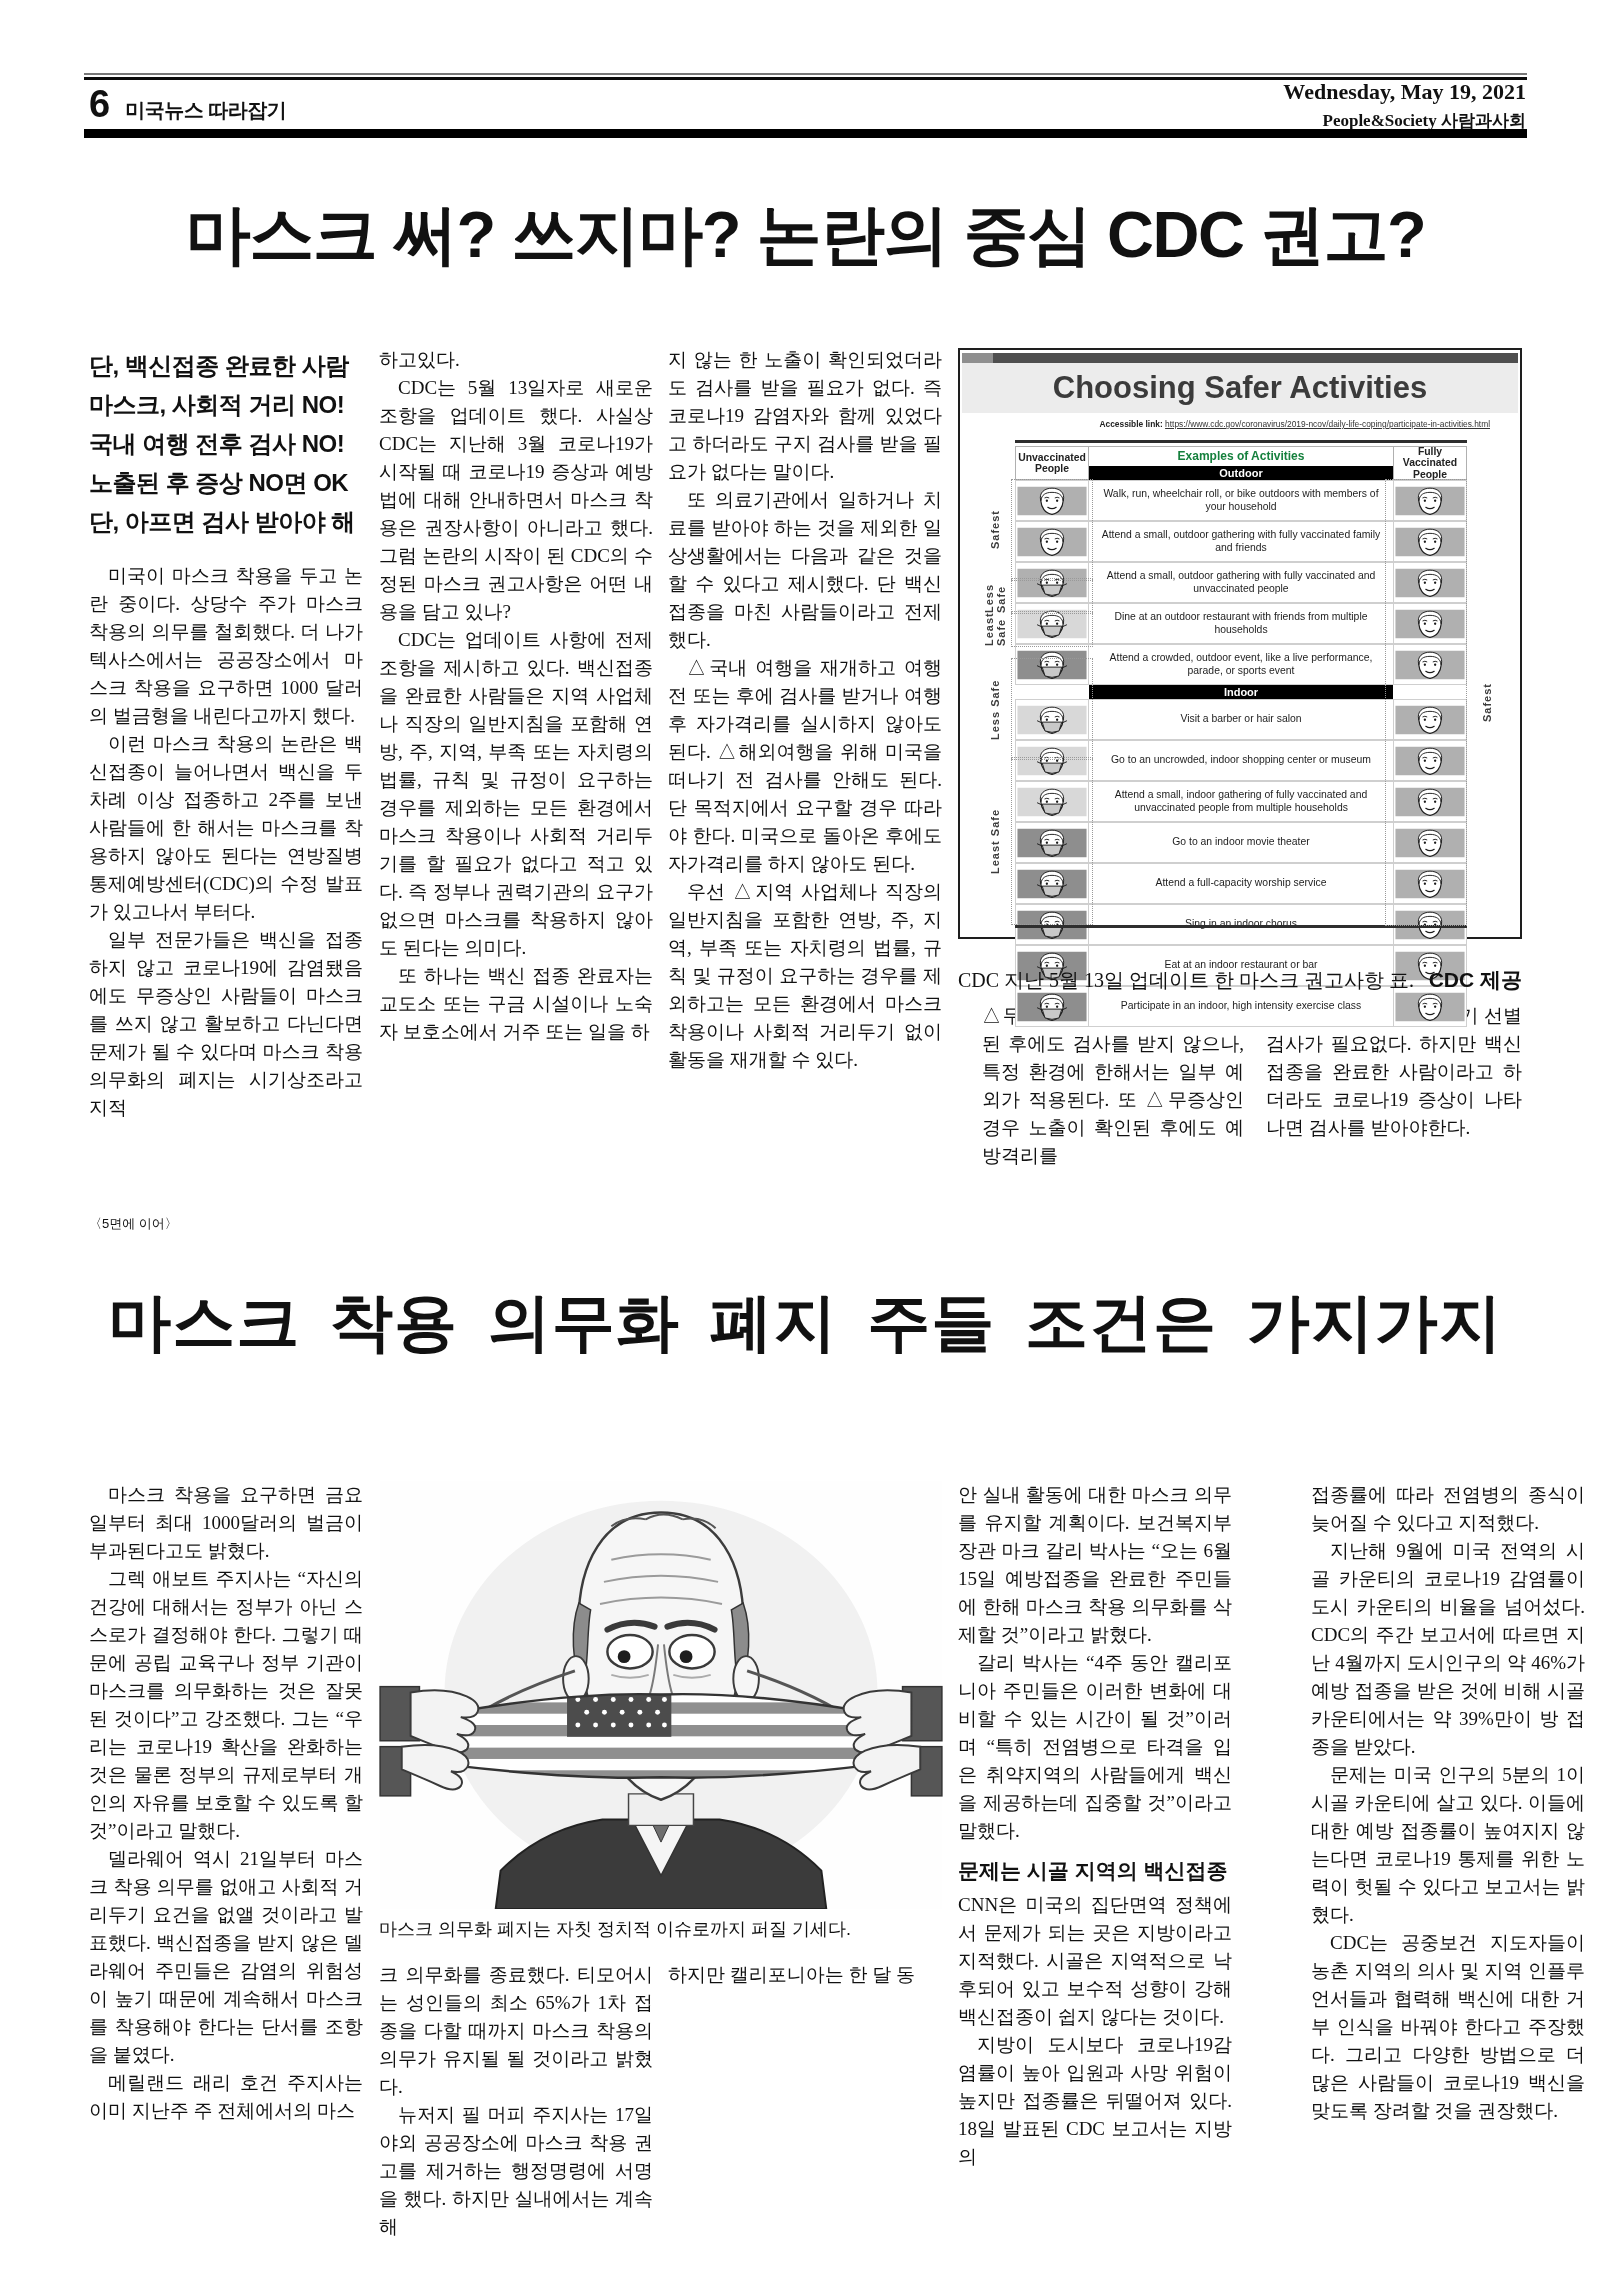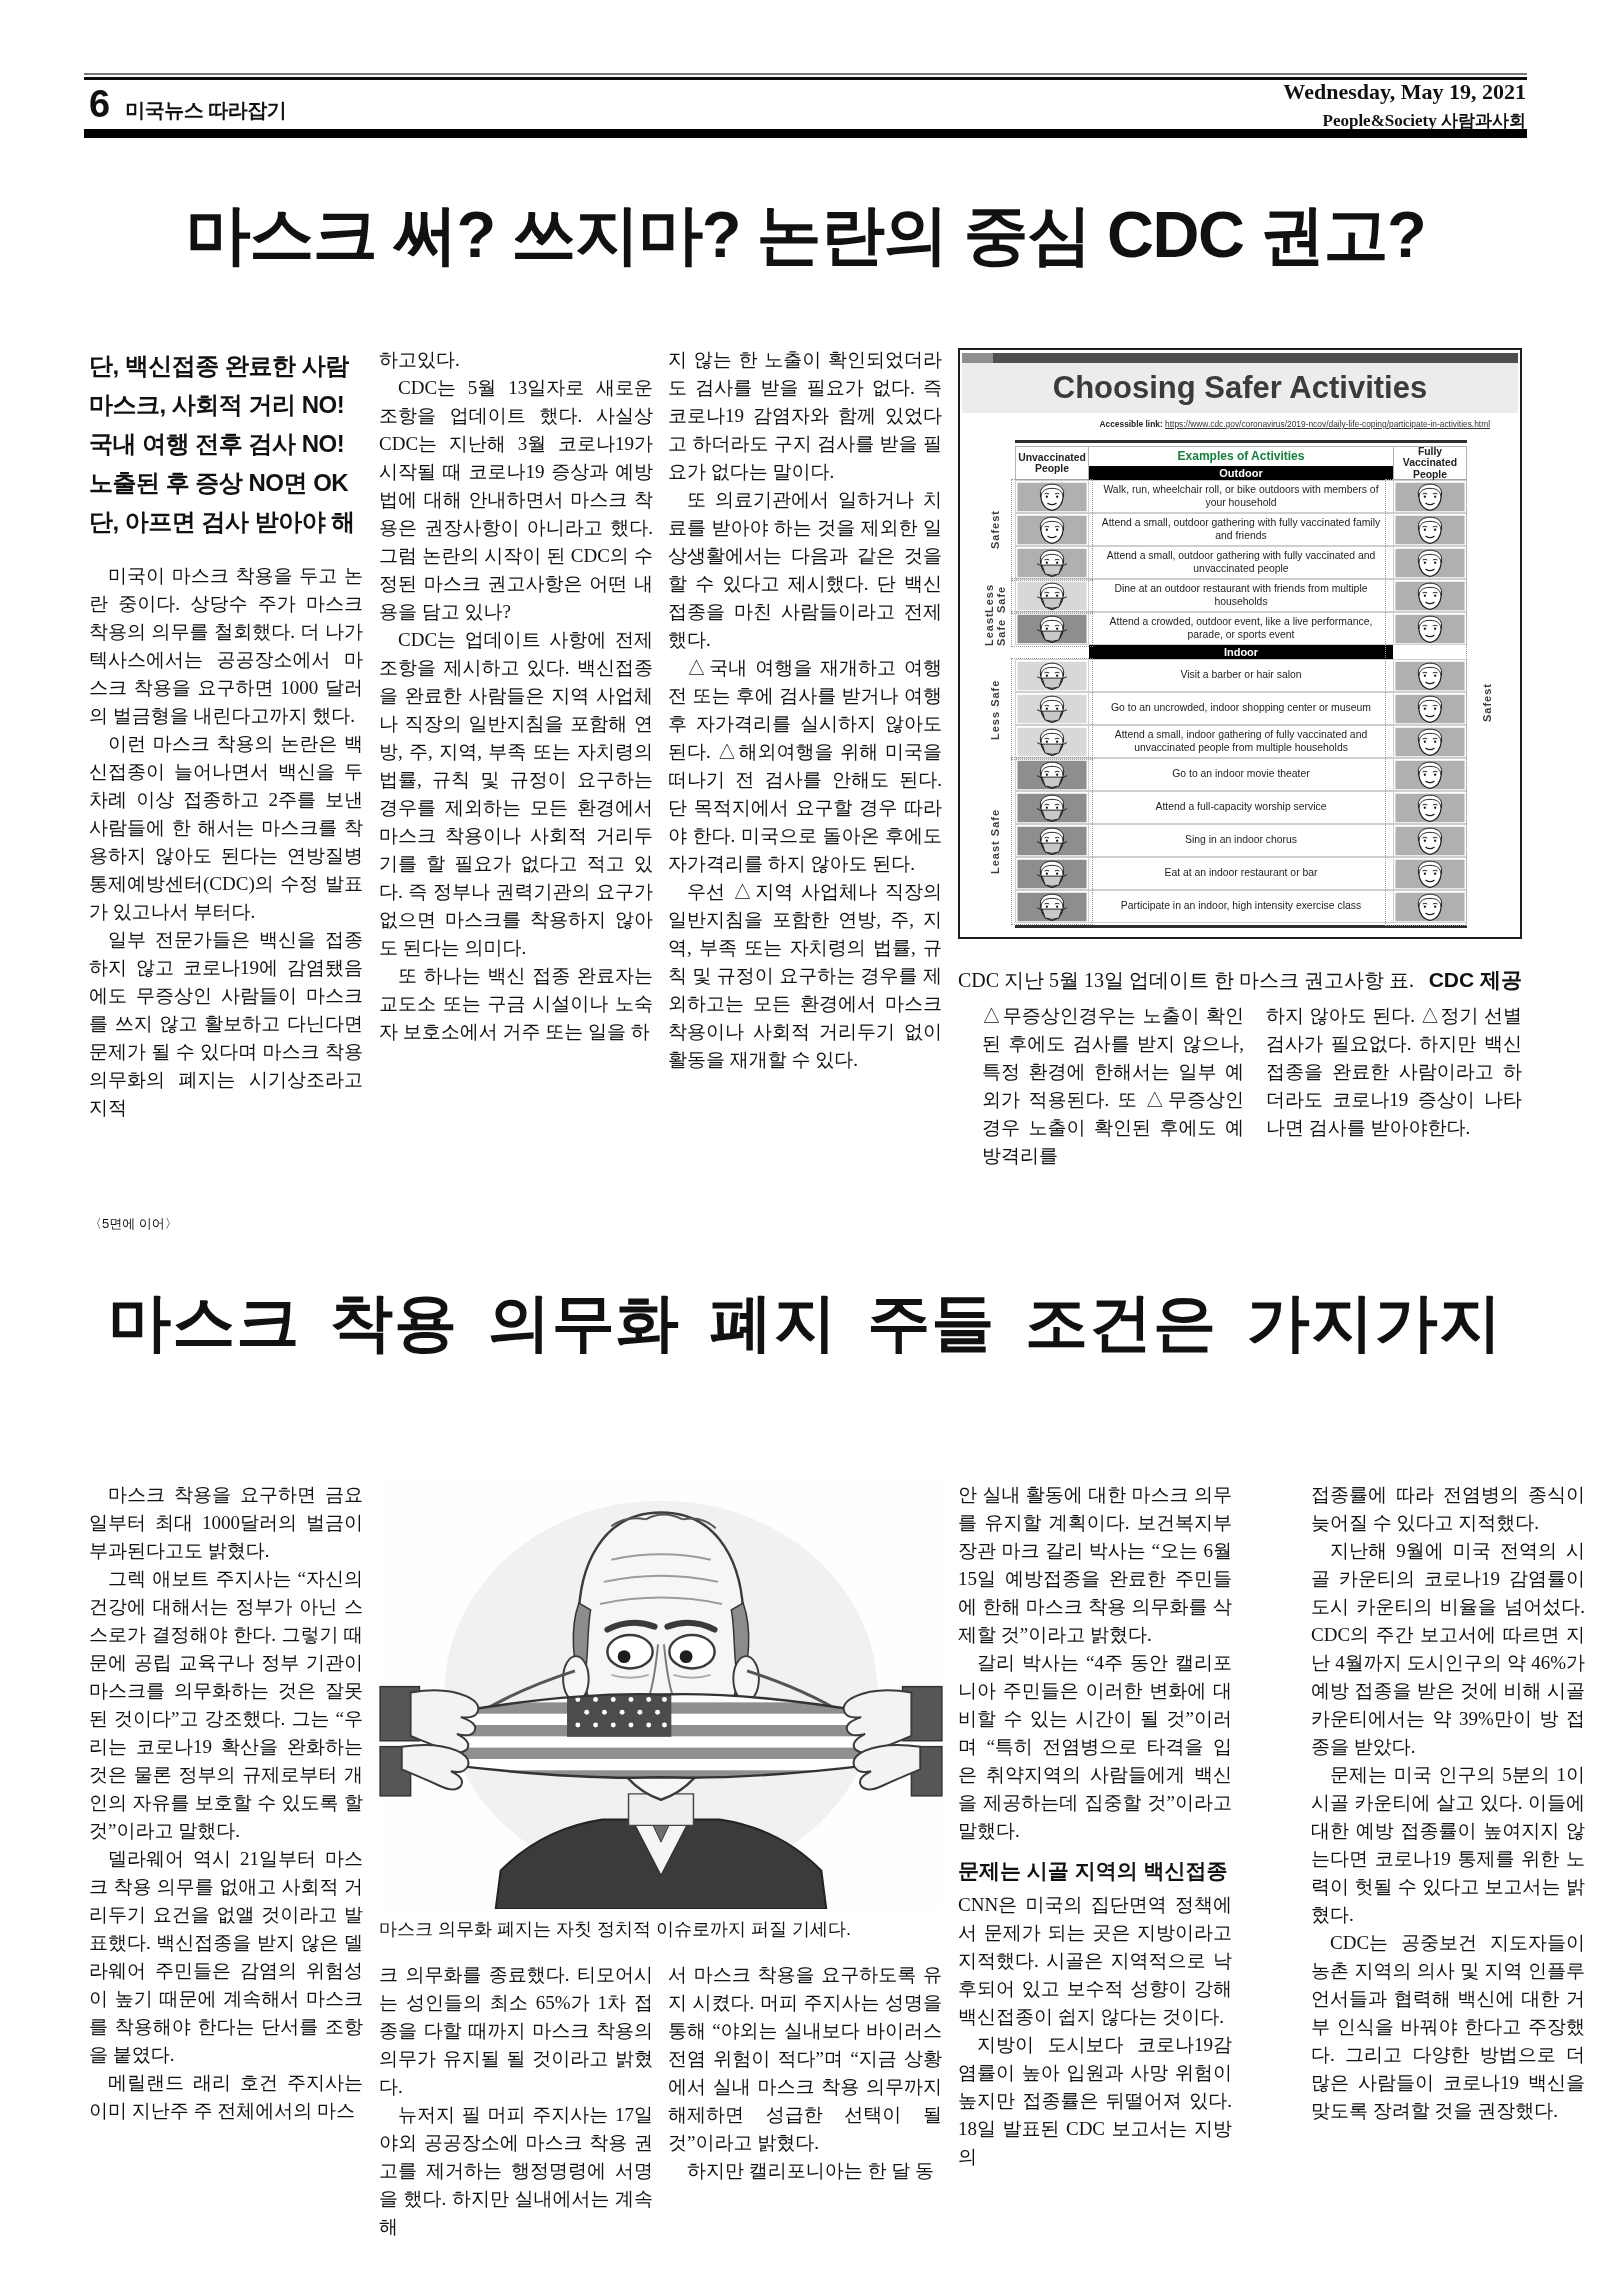--- a/index.html
+++ b/index.html
@@ -58,21 +58,21 @@
   .ig-hcell{width:74px;box-sizing:border-box;border:1px solid #b0b0b0;display:flex;align-items:center;
             justify-content:center;text-align:center;font-family:"Liberation Sans", sans-serif;
             font-weight:bold;font-size:10.4px;line-height:11.4px;color:#222;background:#fff;}
   .ig-hcenter{flex:1;display:flex;flex-direction:column;box-sizing:border-box;border-top:1px solid #b0b0b0;}
   .ig-htitle{height:19px;display:flex;align-items:center;justify-content:center;
              font-family:"Liberation Sans", sans-serif;font-weight:bold;font-size:12px;color:#15803d;background:#fff;}
   .ig-secbar{height:14.3px;background:#000;color:#fff;font-family:"Liberation Sans", sans-serif;
              font-weight:bold;font-size:11px;line-height:14.3px;text-align:center;}
   .ig-indoorbar{height:14px;margin:0 74px;background:#000;color:#fff;font-family:"Liberation Sans", sans-serif;
              font-weight:bold;font-size:11px;line-height:14px;text-align:center;}
-  .ig-row{display:flex;height:33px;}
+  .ig-row{display:flex;height:41px;}
   .ig-icon{width:74px;box-sizing:border-box;border:1px solid #cfcfcf;background:#fff;
            display:flex;align-items:center;justify-content:center;}
   .ig-text{flex:1;box-sizing:border-box;border-top:1px solid #cfcfcf;border-bottom:1px solid #cfcfcf;
            background:#fff;display:flex;align-items:center;justify-content:center;text-align:center;
            font-family:"Liberation Sans", sans-serif;font-size:10.4px;line-height:12.3px;color:#1d1d1d;padding:0 7px;}
   .ig-rot{position:absolute;width:30px;display:flex;align-items:center;justify-content:center;
           writing-mode:vertical-rl;transform:rotate(180deg);font-family:"Liberation Sans", sans-serif;
           font-weight:bold;font-size:11px;letter-spacing:1px;color:#3d3d3d;}
   .ig-rot.left{left:20px;} .ig-rot.right{left:auto;right:18px;}
   .ig-dotted{position:absolute;border:1px dotted #999;box-sizing:border-box;}
@@ -642,21 +642,20 @@
       </g>
     </svg>
   </div>
   <div class="abs illus-caption">마스크 의무화 폐지는 자칫 정치적 이슈로까지 퍼질 기세다.</div>
 
   <div class="abs bodycol a2sub c2 cont">
       <p>크 의무화를 종료했다. 티모어시는 성인들의 최소 65%가 1차 접종을 다할 때까지 마스크 착용의 의무가 유지될 될 것이라고 밝혔다.</p>
       <p>뉴저지 필 머피 주지사는 17일 야외 공공장소에 마스크 착용 권고를 제거하는 행정명령에 서명을 했다. 하지만 실내에서는 계속해</p>
     </div>
   <div class="abs bodycol a2sub c3 cont">
-      <p>서 마스크 착용을 요구하도록 유지 시켰다. 머피 주지사는 성명을 통해 “야외는 실내보다 바이러스 전염 위험이 적다”며 “지금 상황에서 실내 마스크 착용 의무까지 해제하면 성급한 선택이 될 것”이라고 밝혔다.</p>
       <p>하지만 캘리포니아는 한 달 동</p>
     </div>
 
   <div class="abs bodycol a2 c4 cont">
     <div class="cont">
         <p>안 실내 활동에 대한 마스크 의무를 유지할 계획이다. 보건복지부 장관 마크 갈리 박사는 “오는 6월 15일 예방접종을 완료한 주민들에 한해 마스크 착용 의무화를 삭제할 것”이라고 밝혔다.</p>
         <p>갈리 박사는 “4주 동안 캘리포니아 주민들은 이러한 변화에 대비할 수 있는 시간이 될 것”이러며 “특히 전염병으로 타격을 입은 취약지역의 사람들에게 백신을 제공하는데 집중할 것”이라고 말했다.</p>
       </div>
     <h3 class="subhead3">문제는 시골 지역의 백신접종</h3>
     <div>

